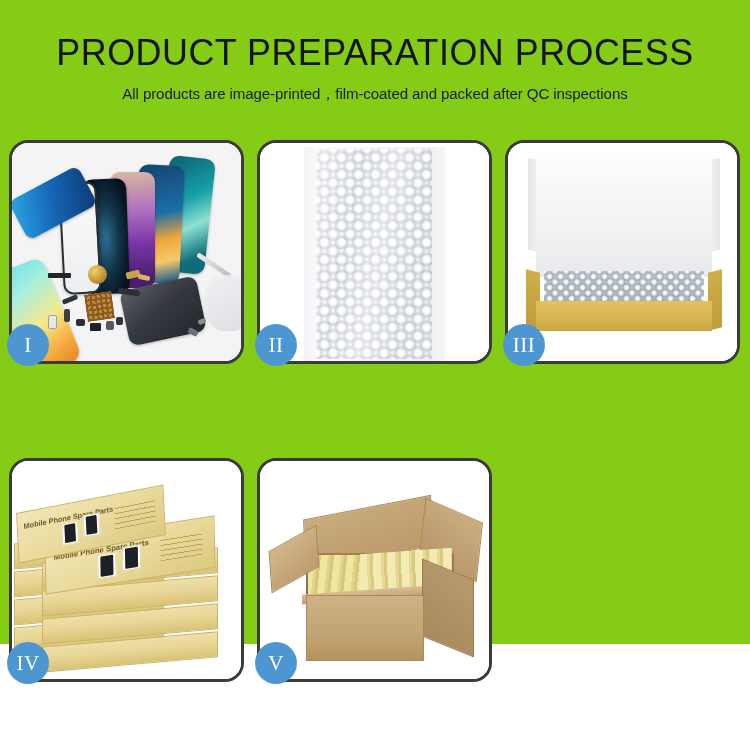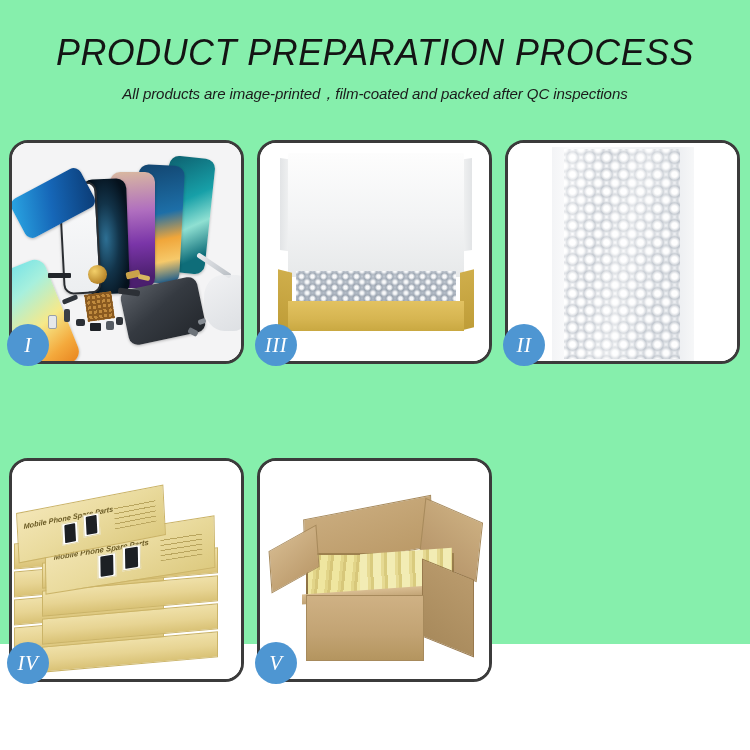--- a/index.html
+++ b/index.html
@@ -10,22 +10,21 @@
     width: 750px;
     height: 750px;
     background: #ffffff;
     font-family: "Liberation Sans", sans-serif;
     overflow: hidden;
   }
   .page {
     position: relative;
     width: 750px;
     height: 644px;
-    background: #86efac;
-    font-style: italic;
+    background: #84cc16;
   }
 
   
   .header {
     position: absolute;
     left: 0;
     top: 0;
     width: 750px;
     text-align: center;
   }
@@ -461,39 +460,39 @@
         <div class="prt s10"></div>
         <div class="prt s11"></div>
         <div class="prt s12"></div>
         <div class="tool"></div>
         <div class="hand"></div>
       </div>
       <div class="badge">I</div>
     </div>
 
     <div class="panel">
+      <div class="panel-photo p2">
+        <div class="bw-strip"></div>
+        <div class="bw-bubbles"></div>
+        <div class="bw-sheen"></div>
+      </div>
+      <div class="badge">II</div>
+    </div>
+
+    <div class="panel">
       <div class="panel-photo p3">
         <div class="b3-lid-tab-l"></div>
         <div class="b3-lid-tab-r"></div>
         <div class="b3-lid"></div>
         <div class="b3-inner"></div>
         <div class="b3-side-l"></div>
         <div class="b3-side-r"></div>
         <div class="b3-front"></div>
       </div>
       <div class="badge">III</div>
-    </div>
-
-    <div class="panel">
-      <div class="panel-photo p2">
-        <div class="bw-strip"></div>
-        <div class="bw-bubbles"></div>
-        <div class="bw-sheen"></div>
-      </div>
-      <div class="badge">II</div>
     </div>
 
     <div class="panel">
       <div class="panel-photo p4">
         <div class="stack">
           <div class="sb l1"></div>
           <div class="sb l2"></div>
           <div class="sb l3"></div>
           <div class="sb l4"></div>
           <div class="sb r1"></div>

